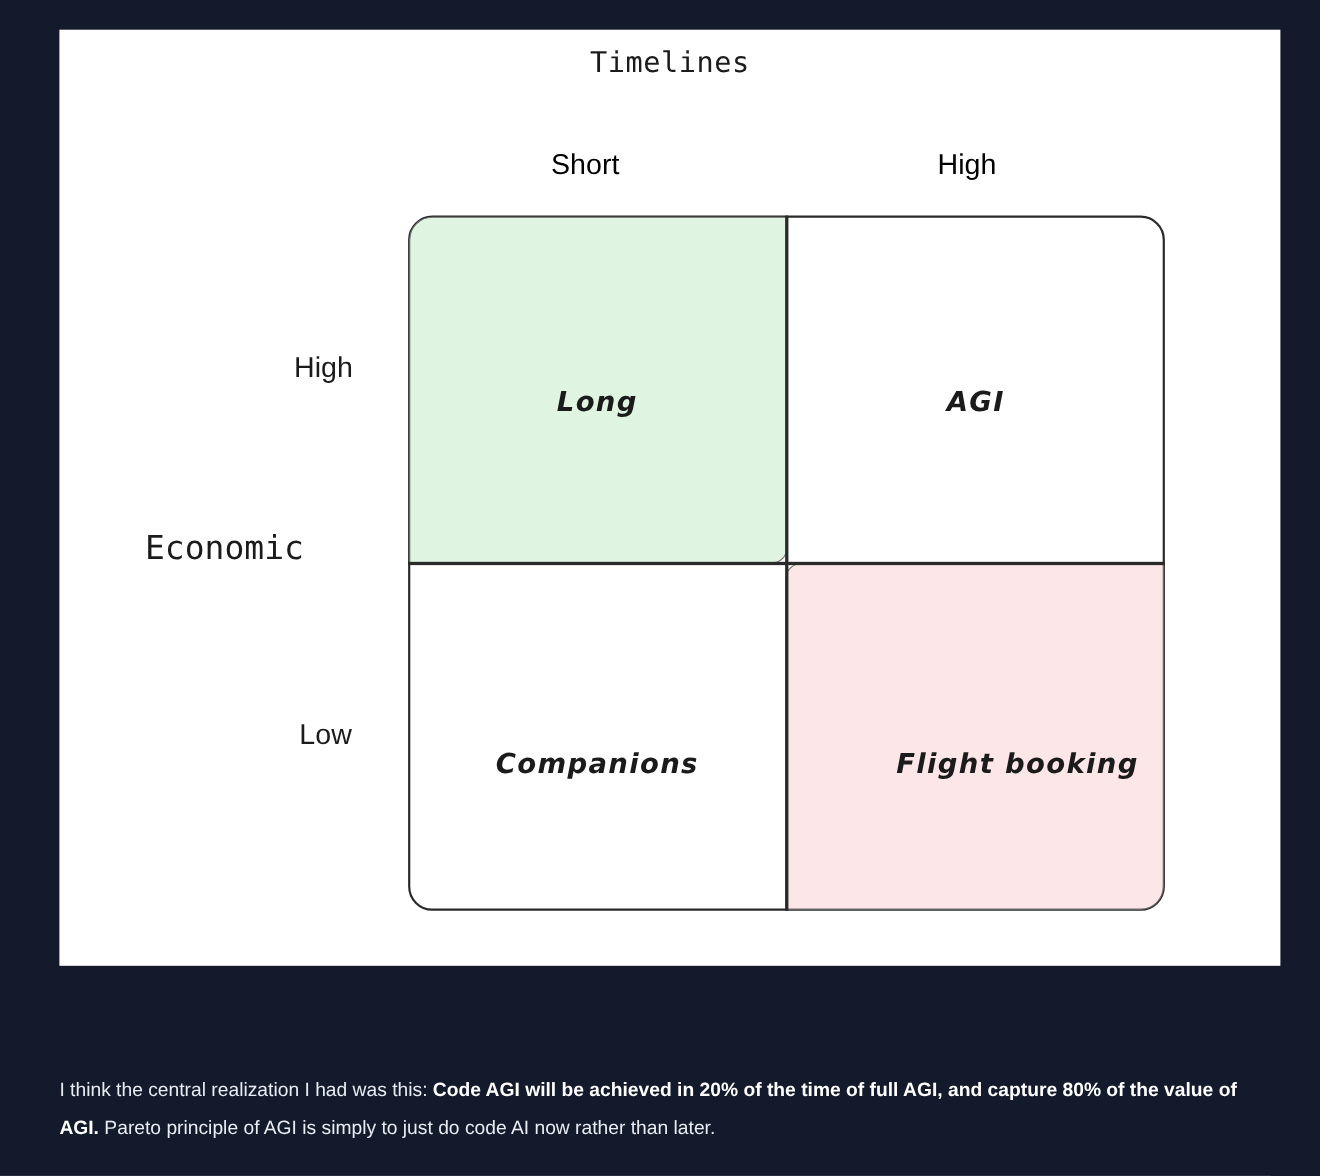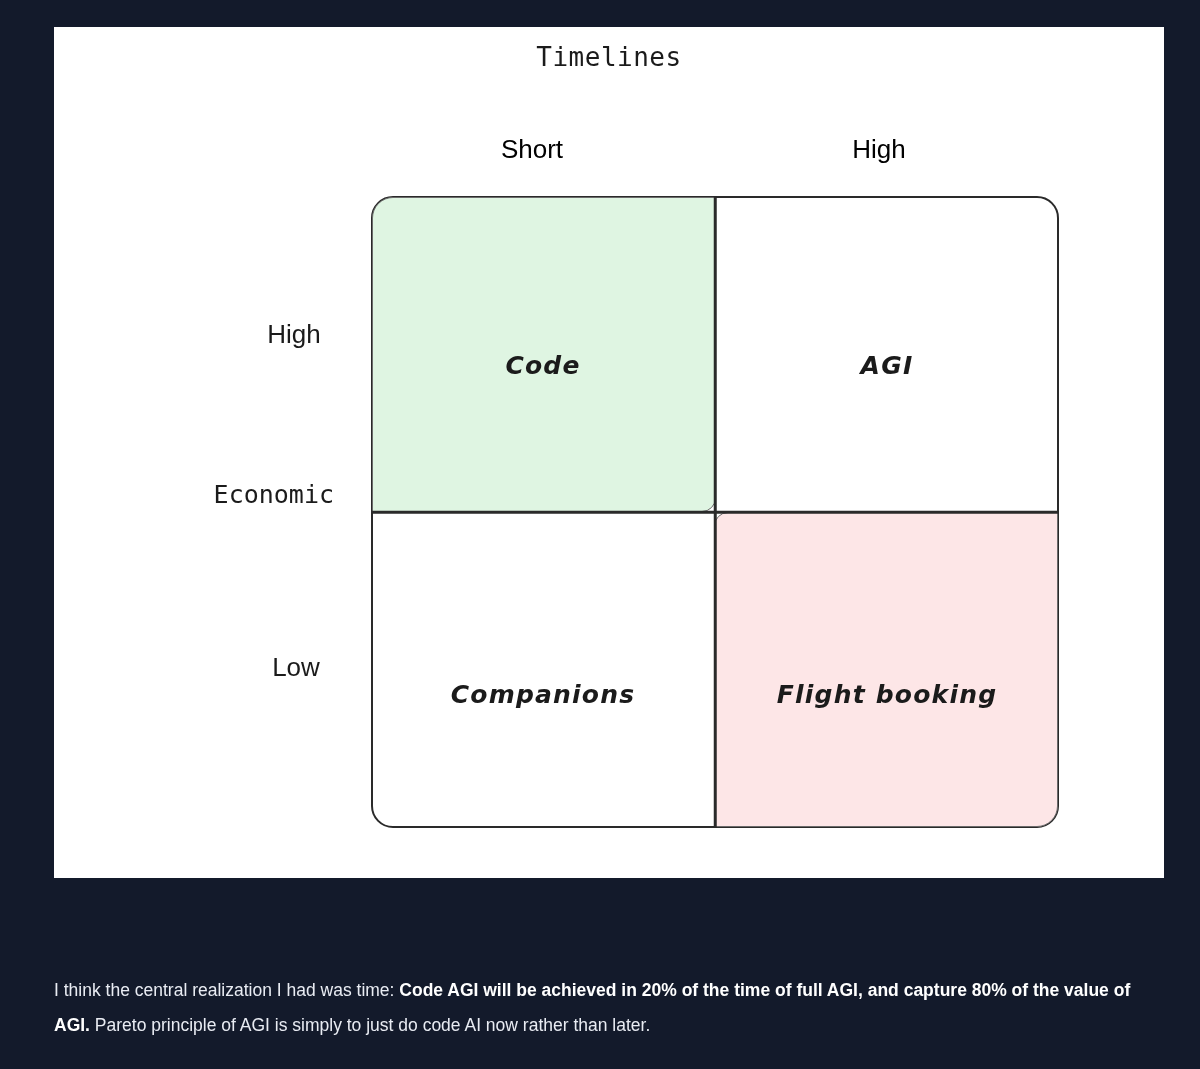--- a/index.html
+++ b/index.html
@@ -74,23 +74,23 @@
   }
   .row-label.high { left: 170px; top: 292px; }
   .row-label.low  { left: 172px; top: 625px; }
 
   
   .y-axis-title {
     position: absolute;
     left: 20px;
     top: 450px;
     width: 260px;
-    text-align: right;
+    text-align: center;
     font-family: "DejaVu Sans Mono", "Liberation Mono", monospace;
-    font-size: 25px;
+    font-size: 30px;
     line-height: 1.45;
     color: #1b1b1b;
   }
 
   
   .matrix {
     position: absolute;
     left: 317px;   
     top: 169px;    
     width: 688px;  
@@ -163,21 +163,21 @@
     font-size: 25px;
     font-style: italic;
     font-weight: 600;
     color: #1b1b1b;
     letter-spacing: 1.2px;
     white-space: nowrap;
   }
   .quad-label.q-tl { left: 0px;   top: 155px; }
   .quad-label.q-tr { left: 344px; top: 155px; }
   .quad-label.q-bl { left: 0px;   top: 484px; }
-  .quad-label.q-br { left: 344px; top: 484px; }
+  .quad-label.q-br { left: 344px; top: 484px; padding-left: 38px; }
 
   
   .caption {
     position: absolute;
     left: 54px;
     top: 955px;
     width: 1100px;
     font-family: "Liberation Sans", sans-serif;
     font-size: 17.5px;
     line-height: 2.05;
@@ -210,24 +210,24 @@
 
       <div class="matrix">
         <div class="matrix-frame"></div>
 
         <div class="quad-fill green"></div>
         <div class="quad-fill pink"></div>
 
         <div class="divider-v"></div>
         <div class="divider-h"></div>
 
-        <div class="quad-label q-tl">Code</div>
+        <div class="quad-label q-tl">Long</div>
         <div class="quad-label q-bl">Companions</div>
         <div class="quad-label q-tr">AGI</div>
         <div class="quad-label q-br">Flight booking</div>
       </div>
 
     </div>
   </div>
 
-  <p class="caption"><span>I think the central realization I had was time: </span><b>Code AGI will be achieved in 20% of the time of full AGI, and capture 80% of the value of AGI.</b><span> Pareto principle of AGI is simply to just do code AI now rather than later.</span></p>
+  <p class="caption"><span>I think the central realization I had was this: </span><b>Code AGI will be achieved in 20% of the time of full AGI, and capture 80% of the value of AGI.</b><span> Pareto principle of AGI is simply to just do code AI now rather than later.</span></p>
 
 </div>
 
 </body></html>

